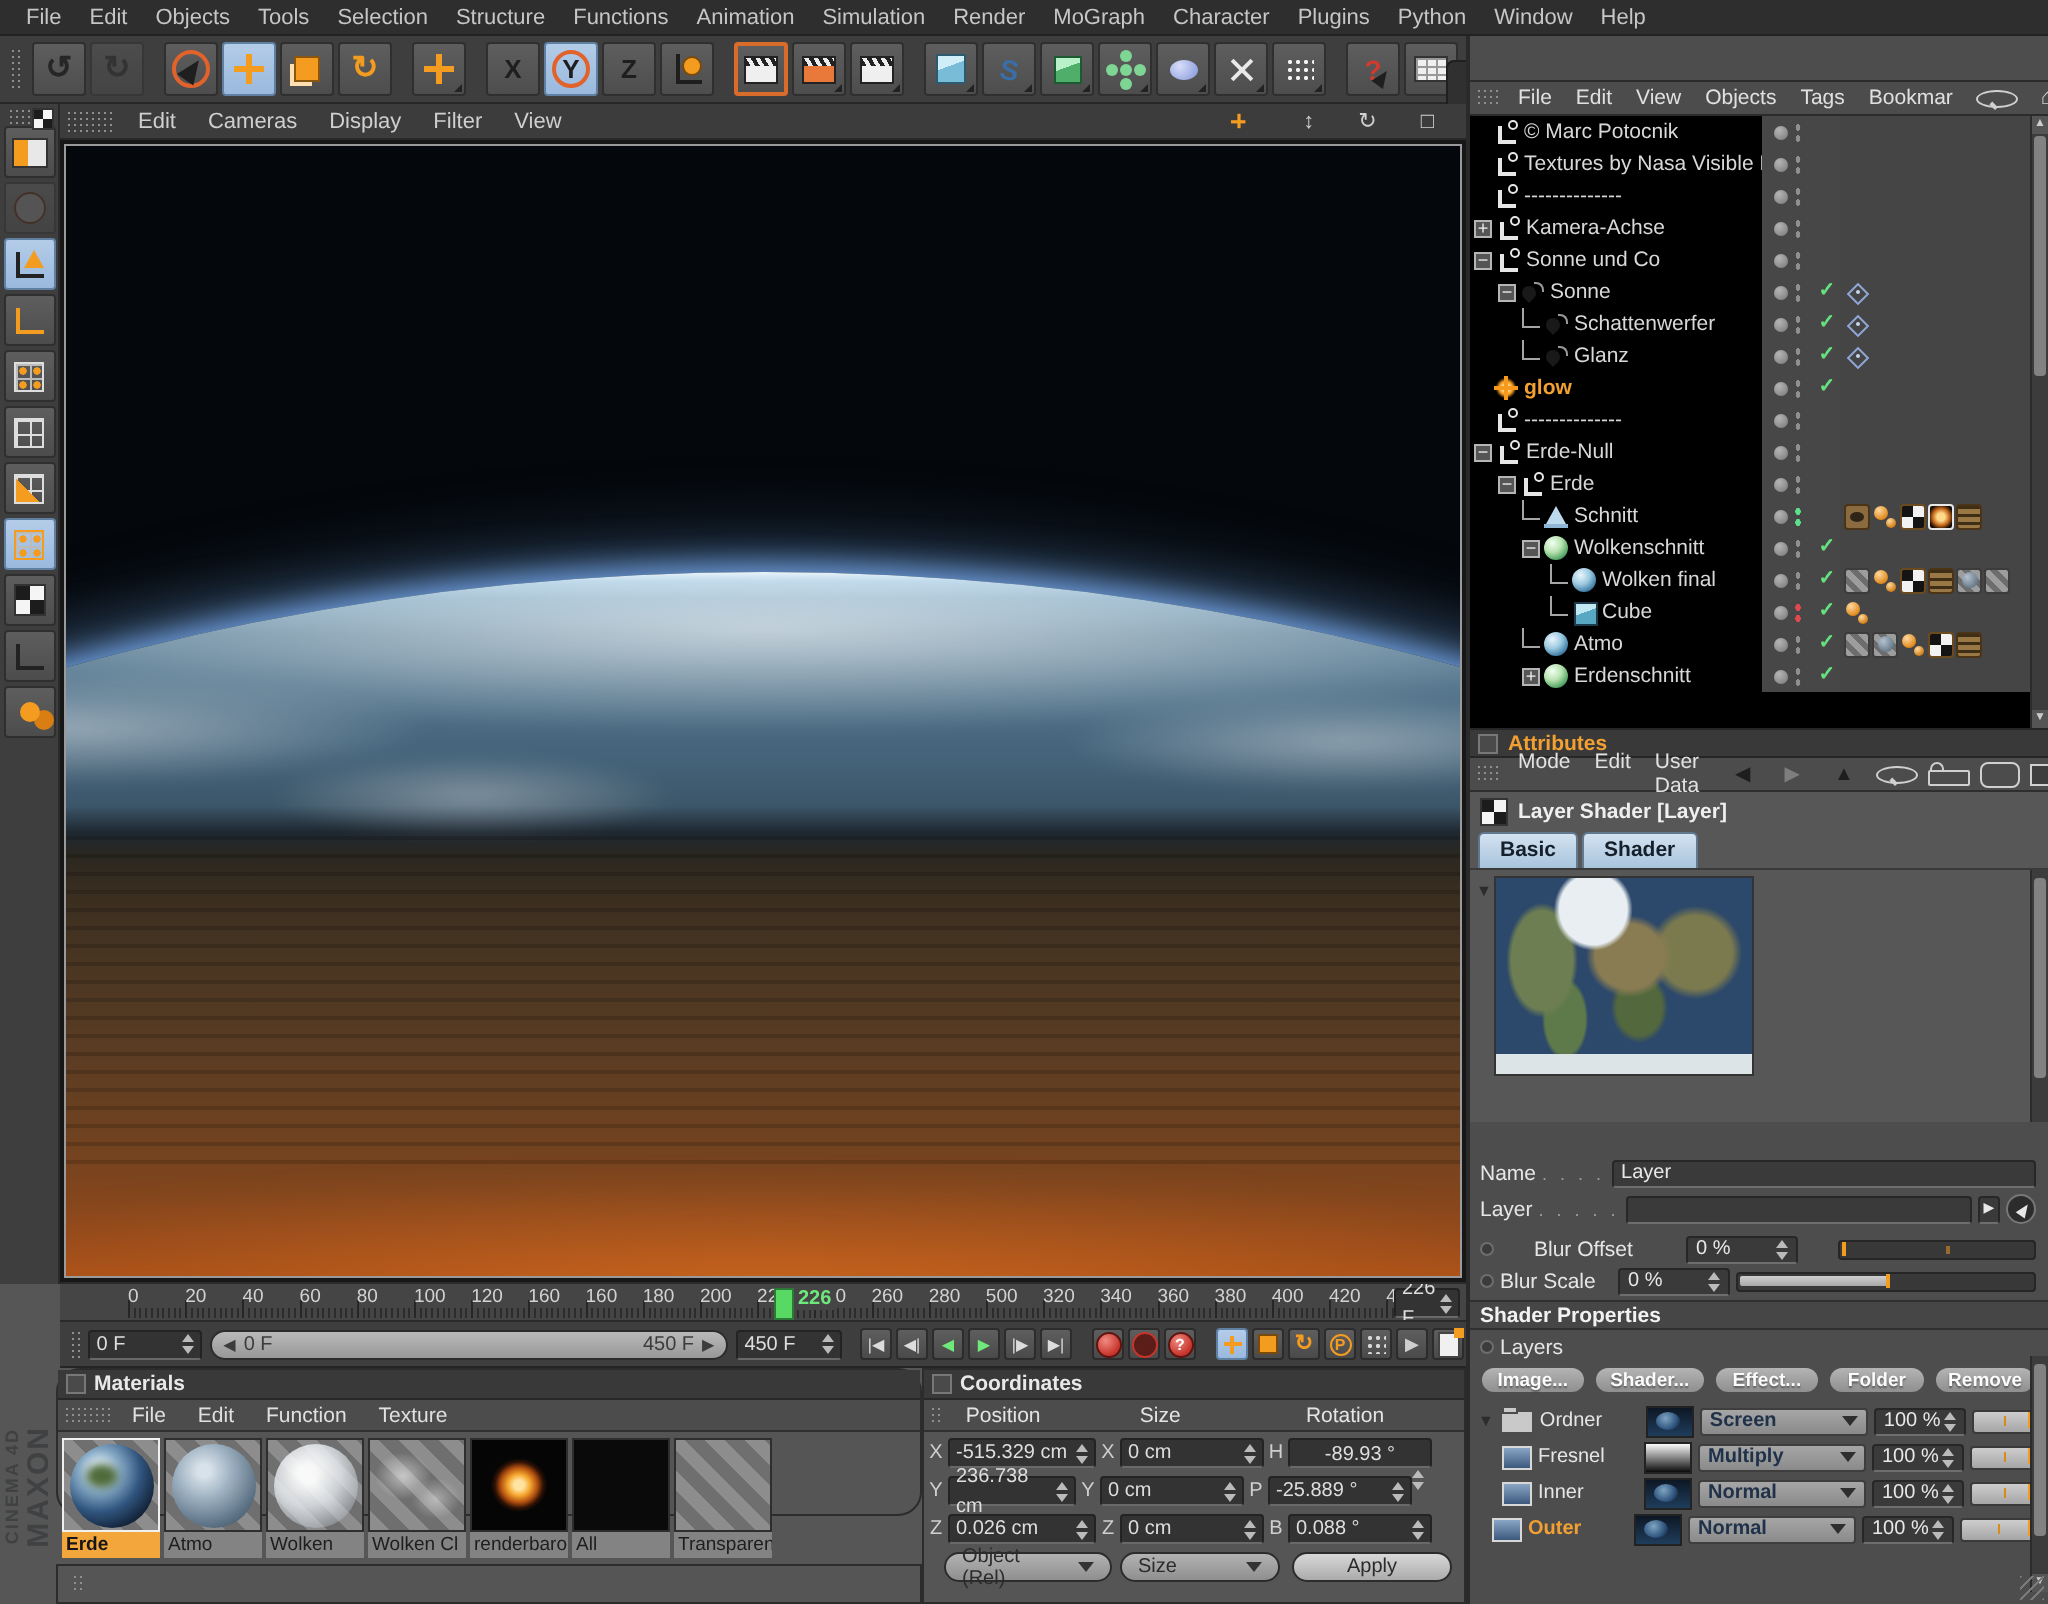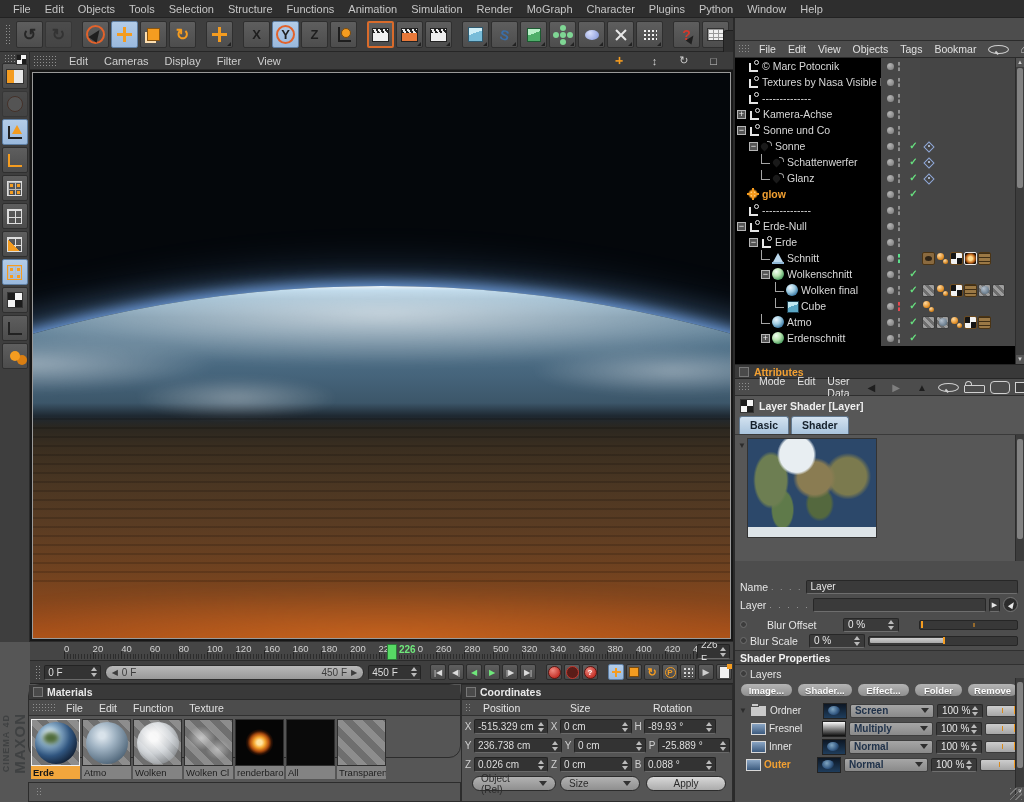--- a/index.html
+++ b/index.html
@@ -732,31 +732,31 @@
         </span>
       <span class="axl">X</span>
       <span class="dfield" style="width:72px;">
           <span>0 cm</span>
           <span class="ud">
             <b class="u"></b>
             <b class="d"></b>
           </span>
         </span>
       <span class="axl">H</span>
-      <span class="dfield" style="width:72px;">
+      <span class="dfield" style="width:72px;flex-direction:column;">
           <span>-89.93 °</span>
           <span class="ud">
             <b class="u"></b>
             <b class="d"></b>
           </span>
         </span>
     </div>
     <div class="crow">
       <span class="axl">Y</span>
-      <span class="dfield" style="width:88px;text-align:center;">
+      <span class="dfield" style="width:64px;">
           <span>236.738 cm</span>
           <span class="ud">
             <b class="u"></b>
             <b class="d"></b>
           </span>
         </span>
       <span class="axl">Y</span>
       <span class="dfield" style="width:72px;">
           <span>0 cm</span>
           <span class="ud">

